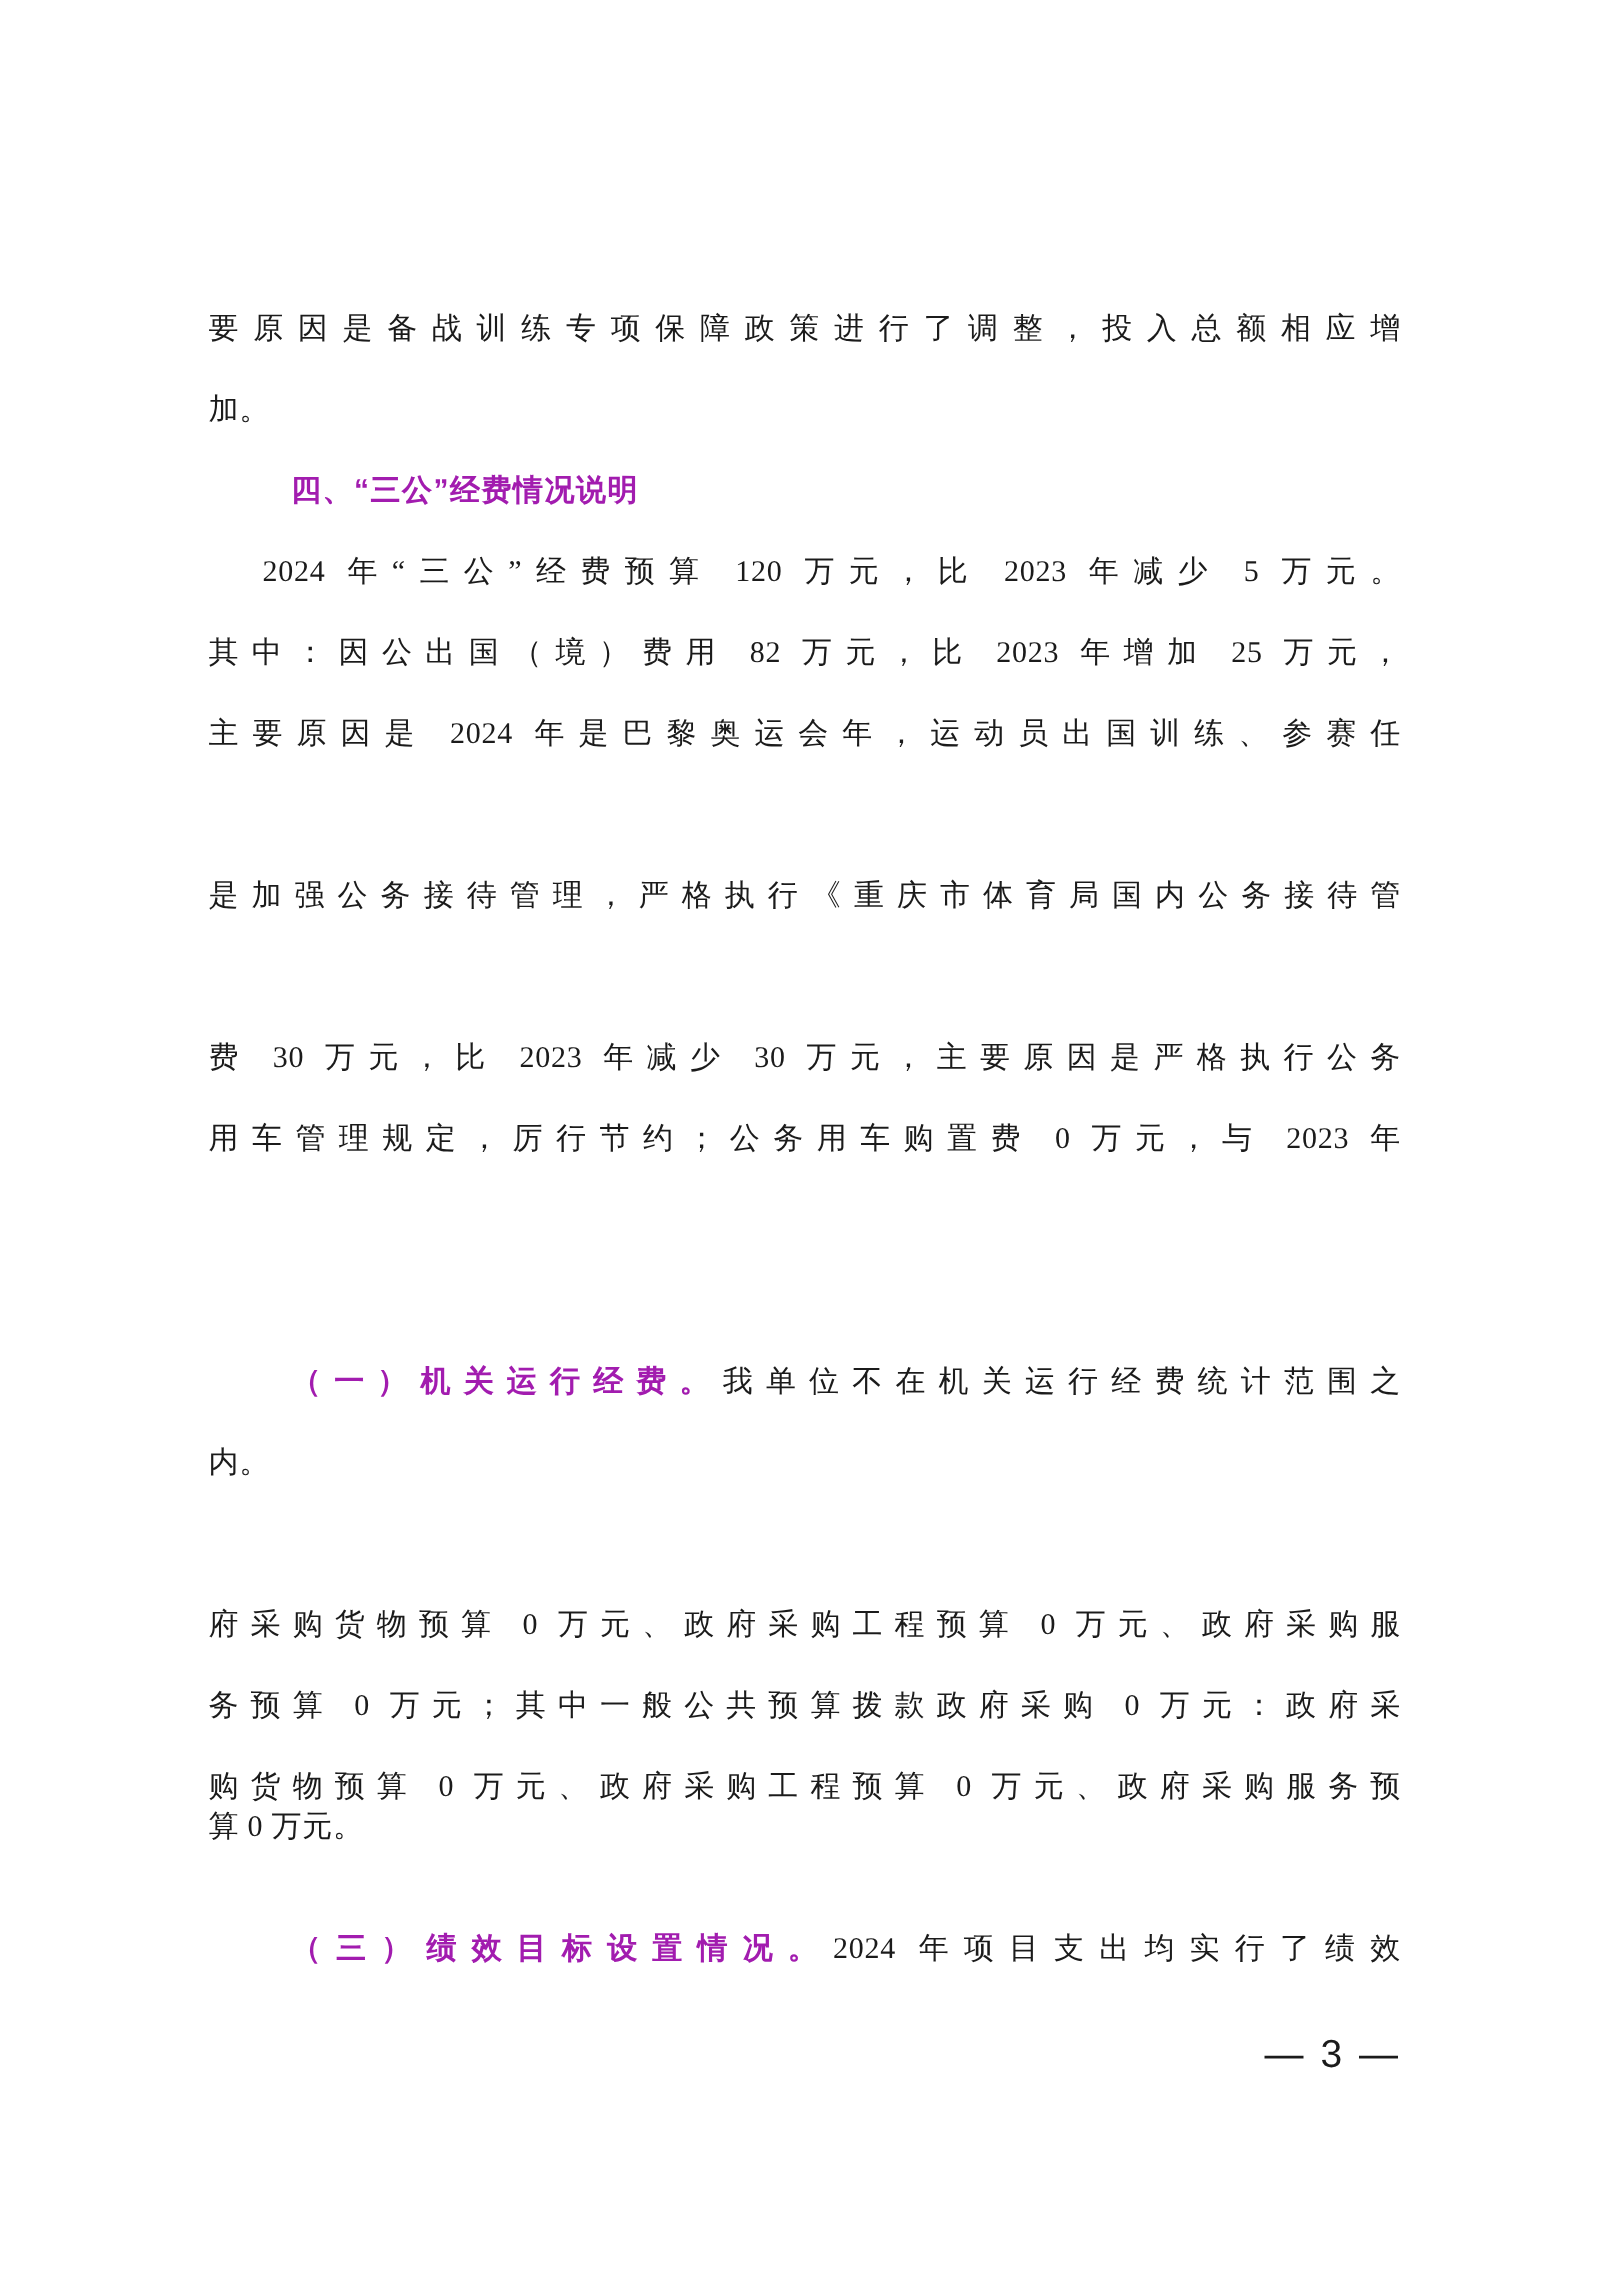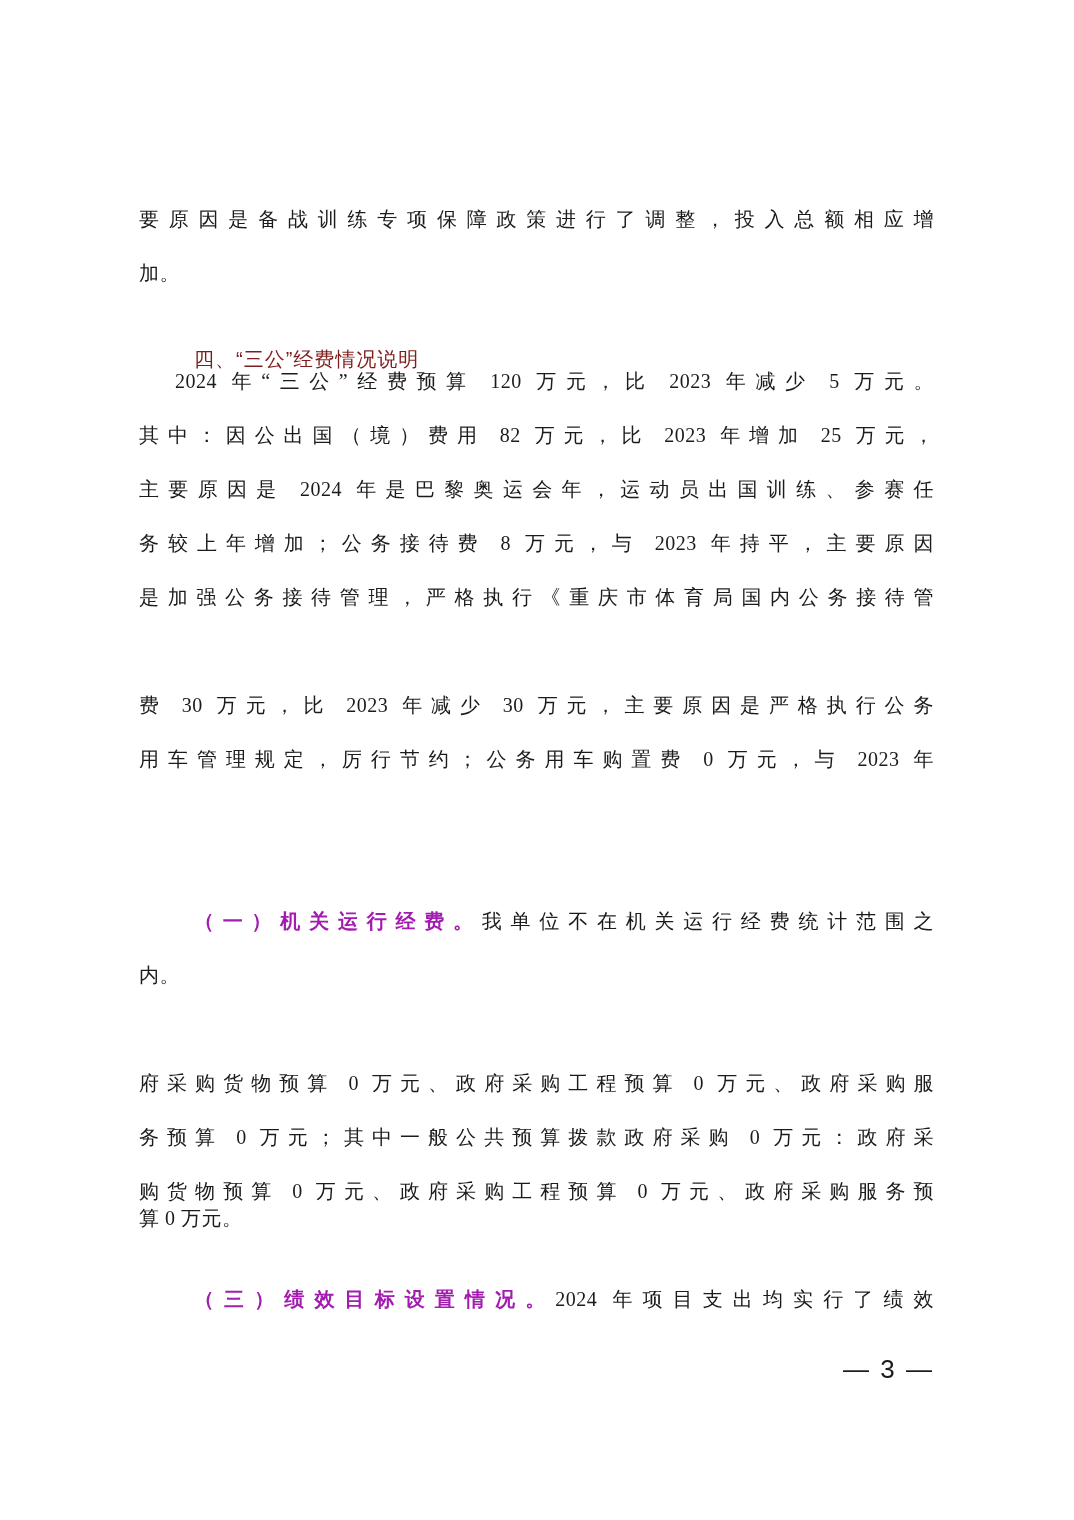--- a/index.html
+++ b/index.html
@@ -38,24 +38,23 @@
     text-justify: inter-character;
   }
   
   .last {
     text-align: left;
     white-space: nowrap;
   }
   
   .h {
     font-family: "Liberation Sans", "DejaVu Sans", sans-serif;
-    font-weight: 400;
-    color: #7f1d1d;
+    font-weight: 700;
+    color: #a21caf;
     letter-spacing: 1px;
-    margin-top: 32px;
   }
   
   .bk {
     font-weight: 700;
     color: #a21caf;
   }
   .i2 { text-indent: 55px; }   
   .in { text-indent: 36px; }   
   .pageno {
     position: absolute;
@@ -76,21 +75,20 @@
   <div class="content">
 
     <div class="line j" style="top:201px">要原因是备战训练专项保障政策进行了调整，投入总额相应增</div>
     <div class="line last" style="top:255px">加。</div>
 
     <div class="line h i2" style="top:309px">四、“三公”经费情况说明</div>
 
     <div class="line j in" style="top:363px">2024 年“三公”经费预算 120 万元，比 2023 年减少 5 万元。</div>
     <div class="line j" style="top:417px">其中：因公出国（境）费用 82 万元，比 2023 年增加 25 万元，</div>
     <div class="line j" style="top:471px">主要原因是 2024 年是巴黎奥运会年，运动员出国训练、参赛任</div>
-    <div class="line j" style="top:525px">务较上年增加；公务接待费 8 万元，与 2023 年持平，主要原因</div>
     <div class="line j" style="top:579px">是加强公务接待管理，严格执行《重庆市体育局国内公务接待管</div>
     <div class="line j" style="top:687px">费 30 万元，比 2023 年减少 30 万元，主要原因是严格执行公务</div>
     <div class="line j" style="top:741px">用车管理规定，厉行节约；公务用车购置费 0 万元，与 2023 年</div>
 
 
     <div class="line j i2" style="top:903px">
       <span class="bk">（一）机关运行经费。</span><span>我单位不在机关运行经费统计范围之</span>
     </div>
     <div class="line last" style="top:957px">内。</div>
 

